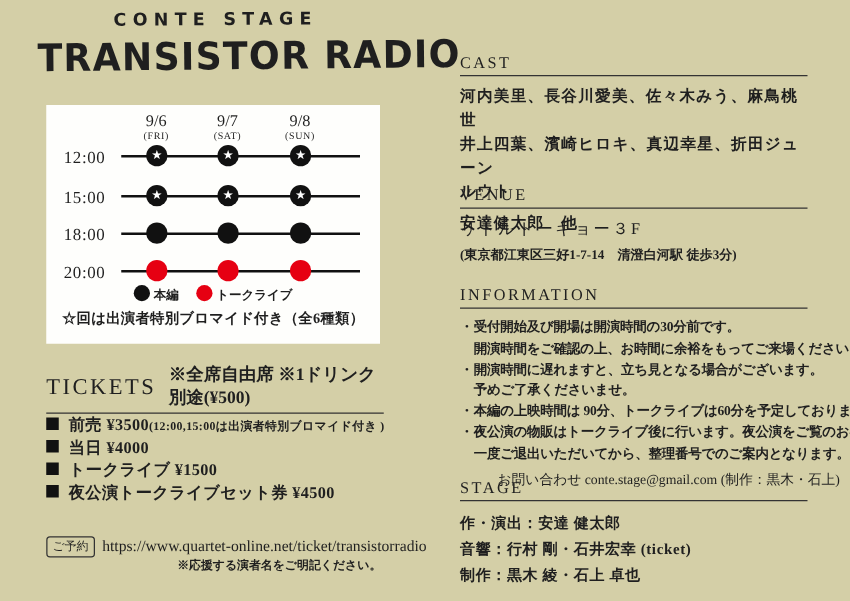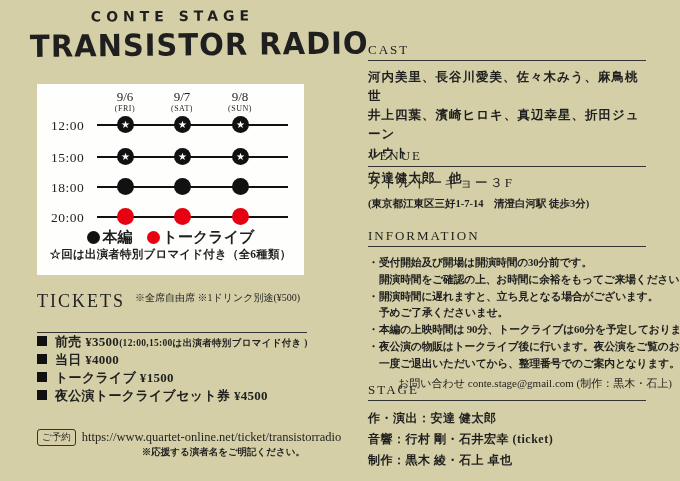--- a/index.html
+++ b/index.html
@@ -26,28 +26,28 @@
   .sched-date .d{font-size:13px;}
   .sched-date .w{font-size:8px;letter-spacing:.5px;}
   .sched-row{position:absolute;left:0;width:100%;height:20px;}
   .sched-time{position:absolute;left:14px;top:3px;width:42px;font-size:13.5px;letter-spacing:.5px;}
   .sched-line{position:absolute;left:60px;right:16px;top:9px;height:1.6px;background:#111;}
   .dot{position:absolute;top:1px;width:17px;height:17px;border-radius:50%;text-align:center;}
   .dot.star{background:#111;color:#fff;font-size:10px;line-height:17px;font-family:"DejaVu Sans",sans-serif;}
   .dot.black{background:#111;}
   .dot.red{background:#e60012;}
   .c0{left:80px;} .c1{left:137px;} .c2{left:195px;}
-  .legend{position:absolute;left:0;top:144px;width:100%;display:flex;justify-content:center;gap:14px;font-size:15px;font-weight:bold;}
+  .legend{position:absolute;left:0;top:144px;width:100%;display:flex;justify-content:center;gap:14px;font-size:10px;font-weight:bold;}
   .legend .led{display:inline-block;width:13px;height:13px;border-radius:50%;margin-right:3px;vertical-align:-2px;}
   .sched-note{position:absolute;left:0;top:163px;width:100%;text-align:center;font-size:11.5px;font-weight:bold;letter-spacing:.2px;}
   
   .tickets{position:absolute;left:37px;top:291px;width:270px;}
-  .tickets-head{border-bottom:1.6px solid #333;padding-bottom:20px;display:flex;align-items:flex-start;gap:10px;}
+  .tickets-head{border-bottom:1.6px solid #333;padding-bottom:3px;display:flex;align-items:center;gap:10px;}
   .tickets-head .en{font-size:18px;letter-spacing:2px;}
-  .tickets-head .note{font-size:10px;font-weight:normal;}
+  .tickets-head .note{font-size:14px;font-weight:bold;}
   .ticket-item{margin-top:0;font-size:13px;font-weight:bold;letter-spacing:.3px;white-space:nowrap;}
   .ticket-item .sq{display:inline-block;width:10px;height:10px;background:#111;margin-right:8px;}
   .ticket-item .small{font-size:9.5px;}
   .reserve{position:absolute;left:37px;top:429px;width:280px;font-size:12.5px;white-space:nowrap;}
   .reserve .tag{display:inline-block;border:1px solid #333;border-radius:3px;font-size:9.5px;padding:1px 4px;margin-right:6px;vertical-align:1px;}
   .reserve-note{position:absolute;left:37px;top:446px;width:268px;text-align:right;font-size:9.5px;font-weight:bold;}
   
   .rsec{position:absolute;left:368px;width:278px;}
   .rhead{font-size:13px;letter-spacing:2px;border-bottom:1.2px solid #333;padding-bottom:2px;margin-bottom:7px;}
   .cast-line{font-size:12.5px;font-weight:bold;letter-spacing:1px;line-height:19px;}

